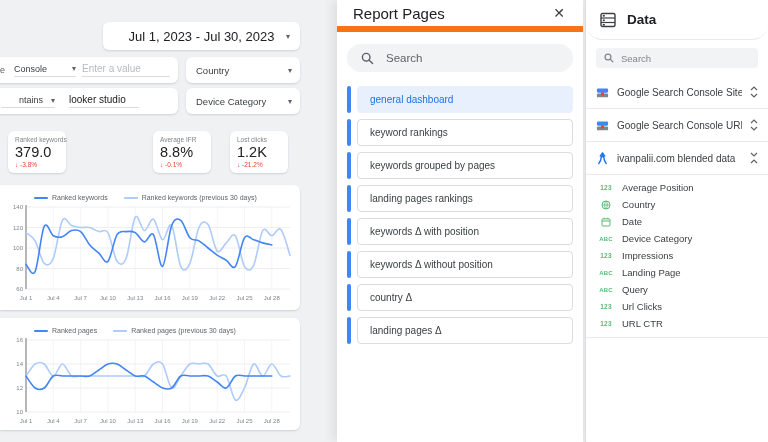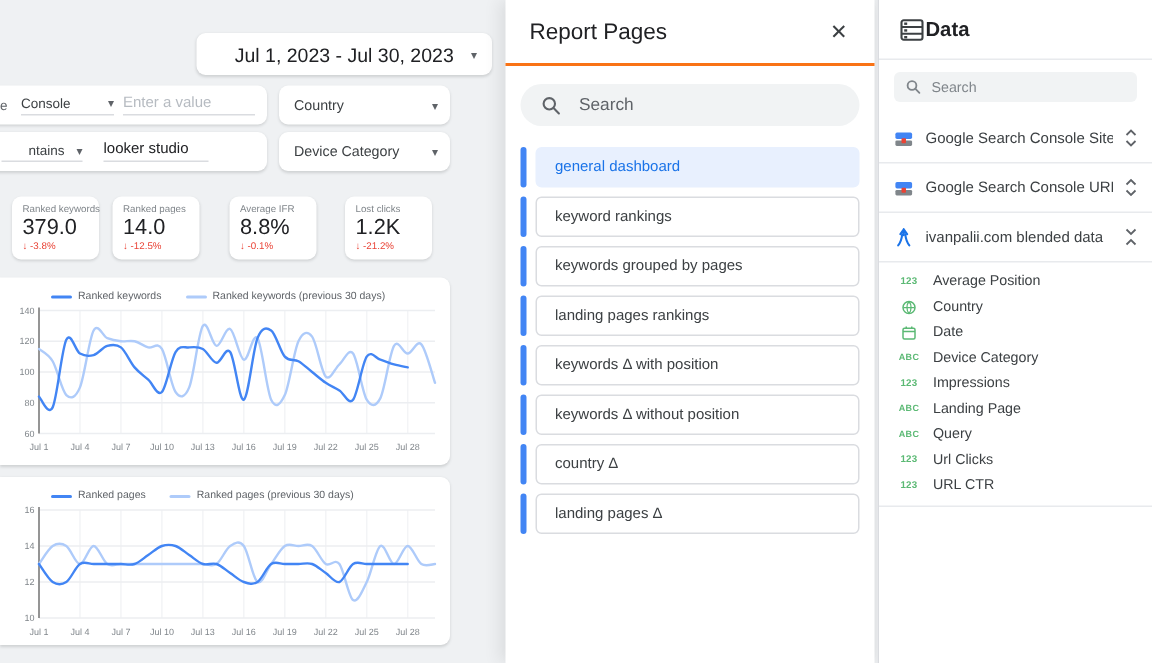--- a/index.html
+++ b/index.html
@@ -7,21 +7,21 @@
   body {
     position:relative;
     background:#eff1f3;
     font-family:"Liberation Sans", sans-serif;
     color:#202124;
   }
   .card { background:#fff; border-radius:6px; box-shadow:0 1px 2px rgba(60,64,67,.18); position:absolute; }
 
   
   .dashboard { position:absolute; left:0; top:0; width:333px; height:442px; }
-  .date-card { left:103px; top:22px; width:197px; height:28px; display:flex; align-items:center; justify-content:center; gap:8px; font-size:13px; cursor:pointer;margin-left:28px; }
+  .date-card { left:103px; top:22px; width:197px; height:28px; display:flex; align-items:center; justify-content:center; gap:8px; font-size:13px; cursor:pointer; }
   .date-card .caret { position:absolute; right:10px; }
   .caret { font-size:8px; color:#5f6368; }
 
   .filter-card { height:26px; display:flex; align-items:center; font-size:9px; color:#3c4043; }
   .f1 { left:-46px; top:57px; width:224px; }
   .f2 { left:-20px; top:88px; width:198px; }
   .frag { color:#5f6368; }
   .dd { display:inline-flex; align-items:center; justify-content:space-between; border-bottom:1px solid #dadce0; padding-bottom:2px; }
   .f1 .frag { margin-left:46px; width:12px; }
   .f1 .dd { margin-left:2px; width:62px; }
@@ -42,35 +42,35 @@
   .chart-card1 { left:0; top:185px; width:300px; height:125px; border-top-left-radius:0; border-bottom-left-radius:0; }
   .chart-card2 { left:0; top:318px; width:300px; height:112px; border-top-left-radius:0; border-bottom-left-radius:0; }
   .legend { display:flex; gap:16px; padding:9px 0 1px 34px; font-size:7px; color:#5f6368; align-items:center; }
   .legend-item { display:inline-flex; align-items:center; gap:4px; }
   .legend-swatch { display:inline-block; width:14px; height:2px; border-radius:1px; }
   .chart-svg { display:block; margin-left:2px; }
 
   
   .pages-panel { position:absolute; left:337px; top:0; width:246px; height:442px; background:#fff;
     box-shadow:-5px 0 10px rgba(0,0,0,.07), 5px 0 10px rgba(0,0,0,.05); }
-  .pages-header { height:44px; display:flex; align-items:center; justify-content:space-between; padding:0 18px 0 16px; border-bottom:2px solid #f97316; }
+  .pages-header { height:32px; display:flex; align-items:center; justify-content:space-between; padding:0 18px 0 16px; border-bottom:6px solid #f97316; }
   .pages-title { font-size:15px; color:#202124; }
   .close-x { font-size:14px; color:#3c4043; cursor:pointer; }
   .search-pill { margin:12px 10px 14px 10px; height:28px; background:#f1f3f4; border-radius:16px; display:flex; align-items:center; gap:12px; padding:0 14px; }
   .search-pill input { border:none; outline:none; background:transparent; font-size:11.5px; font-family:inherit; color:#3c4043; width:160px; }
   .search-pill input::placeholder { color:#5f6368; }
   .page-list { padding:0 10px; }
   .page-item { display:flex; align-items:stretch; height:27px; margin-bottom:6px; cursor:pointer; }
   .page-bar { width:4px; border-radius:2px; background:#4285f4; margin-right:6px; }
   .page-chip { flex:1; border:1px solid #dadce0; border-radius:4px; background:#fff; display:flex; align-items:center; padding:0 12px; font-size:10px; color:#3c4043; }
   .page-item.selected .page-chip { background:#e8f0fe; border-color:#e8f0fe; color:#1a73e8; }
 
   
   .data-panel { position:absolute; left:585px; top:0; width:183px; height:442px; background:#fff; border-left:1px solid #dadce0; }
-  .data-header { height:40px; display:flex; align-items:center; padding:0 14px; border-bottom:1px solid #e8eaed; }
+  .data-header { height:40px; display:flex; align-items:center; gap:10px; padding:0 14px; border-bottom:1px solid #e8eaed;border-radius:16px; }
   .data-title { font-size:13.5px; font-weight:bold; color:#202124; }
   .data-search { margin:8px 10px; height:20px; background:#f1f3f4; border-radius:4px; display:flex; align-items:center; gap:7px; padding:0 8px; }
   .data-search input { border:none; outline:none; background:transparent; font-size:9.5px; font-family:inherit; color:#3c4043; width:120px; }
   .data-search input::placeholder { color:#80868b; }
   .source-row { height:33px; display:flex; align-items:center; gap:8px; padding:0 10px; border-bottom:1px solid #e8eaed; cursor:pointer; }
   .source-label { flex:1; font-size:10px; color:#3c4043; white-space:nowrap; overflow:hidden; }
   .field-list { padding-top:4px; }
   .field-row { height:17px; display:flex; align-items:center; gap:8px; padding:0 12px; cursor:grab; }
   .field-icon { width:16px; display:flex; align-items:center; justify-content:center; }
   .glyph-num { font-size:6.5px; font-weight:bold; color:#5bb974; letter-spacing:.2px; }
@@ -112,25 +112,20 @@
 
   <div class="card drop-card dc2">
     <span>Device Category</span>
     <span class="caret">▾</span>
   </div>
 
   <div class="card scorecard sc1">
     <div class="sc-label">Ranked keywords</div>
     <div class="sc-value">379.0</div>
     <div class="sc-delta"><span>↓</span> <span>-3.8%</span></div>
-  </div>
-  <div class="card scorecard sc2">
-    <div class="sc-label">Ranked pages</div>
-    <div class="sc-value">14.0</div>
-    <div class="sc-delta"><span>↓</span> <span>-12.5%</span></div>
   </div>
   <div class="card scorecard sc3">
     <div class="sc-label">Average IFR</div>
     <div class="sc-value">8.8%</div>
     <div class="sc-delta"><span>↓</span> <span>-0.1%</span></div>
   </div>
   <div class="card scorecard sc4">
     <div class="sc-label">Lost clicks</div>
     <div class="sc-value">1.2K</div>
     <div class="sc-delta"><span>↓</span> <span>-21.2%</span></div>

